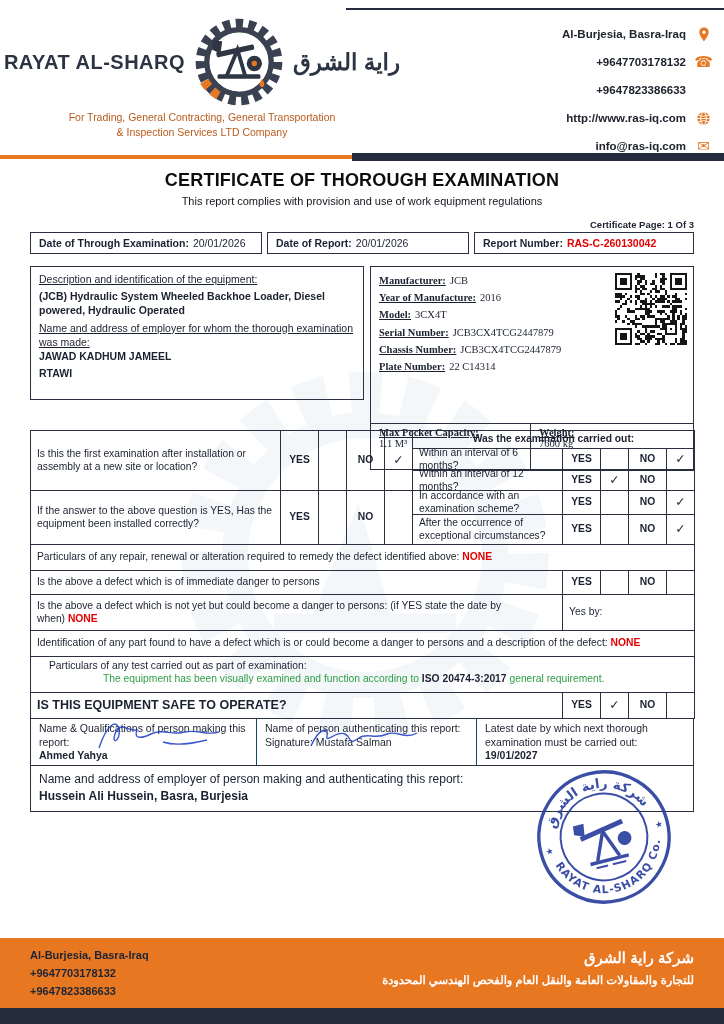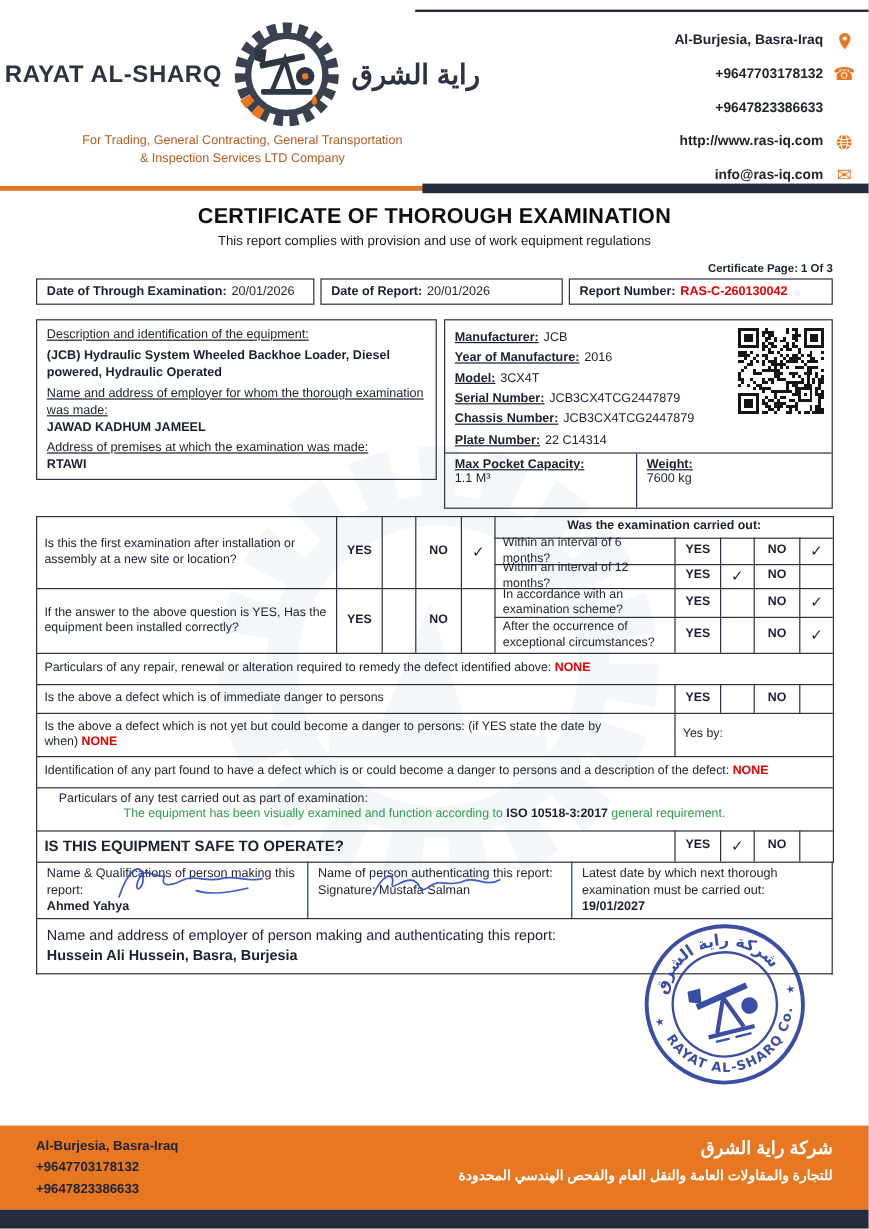--- a/index.html
+++ b/index.html
@@ -36,21 +36,21 @@
   .info-box { border:1.5px solid #2b3040; height:22px; display:flex; align-items:center; gap:4px;
               padding:0 8px; font-size:10.5px; white-space:nowrap; }
   .info-box .lab { font-weight:bold; }
   .w1 { width:232px; } .w2 { width:202px; } .w3 { flex:1; }
   .red { color:#e60000; font-weight:bold; }
 
   
   .equip { position:absolute; top:266px; left:30px; width:664px; display:flex; gap:6px; }
   .ebox { border:1.5px solid #2b3040; }
   .ebox-left { width:334px; height:134px; padding:5px 8px; font-size:10.5px; line-height:1.35; }
-  .ebox-right { width:324px; height:158px; position:relative; padding:5px 8px; font-size:10.5px; }
+  .ebox-right { width:324px; height:204px; position:relative; padding:5px 8px; font-size:10.5px;font-family:Liberation Serif, serif; }
   .ul { text-decoration:underline; }
   .bval { font-weight:bold; }
   .grp { margin-bottom:3px; }
   .spec-row { height:17.2px; display:flex; align-items:center; gap:4px; white-space:nowrap; }
   .spec-label { font-weight:bold; }
   .qr-wrap { position:absolute; top:6px; right:6px; width:72px; height:72px; background:#fff; }
   .spec-bottom { position:absolute; left:0; right:0; bottom:0; height:46px; border-top:1.5px solid #2b3040; display:flex; }
   .spec-cell { padding:3px 8px; }
   .spec-cell.first { width:160px; border-right:1.5px solid #2b3040; }
 
@@ -199,21 +199,20 @@
       <span class="red">RAS-C-260130042</span>
     </div>
   </div>
 
   <div class="equip">
     <div class="ebox ebox-left">
       <div class="grp ul">Description and identification of the equipment:</div>
       <div class="grp bval">(JCB) Hydraulic System Wheeled Backhoe Loader, Diesel powered, Hydraulic Operated</div>
       <div class="ul">Name and address of employer for whom the thorough examination was made:</div>
       <div class="grp bval">JAWAD KADHUM JAMEEL</div>
-      <div class="ul">Address of premises at which the examination was made:</div>
       <div class="bval">RTAWI</div>
     </div>
 
     <div class="ebox ebox-right">
       <div class="spec-row">
         <span class="spec-label ul">Manufacturer:</span>
         <span>JCB</span>
       </div>
       <div class="spec-row">
         <span class="spec-label ul">Year of Manufacture:</span>
@@ -599,21 +598,21 @@
     </div>
     <div class="g" style="grid-area:8/7/9/11">Yes by:</div>
 
     <div class="g" style="grid-area:9/1/10/11">
       <span><span>Identification of any part found to have a defect which is or could become a danger to persons and a description of the defect:</span>&nbsp;<span class="red">NONE</span></span>
     </div>
 
     <div class="g block" style="grid-area:10/1/11/11">
       <div>Particulars of any test carried out as part of examination:</div>
       <div style="padding-left:54px">
-        <span class="green">The equipment has been visually examined and function according to </span><span class="iso">ISO 10518-3:2017</span><span class="green"> general requirement.</span>
+        <span class="green">The equipment has been visually examined and function according to </span><span class="iso">ISO 20474-3:2017</span><span class="green"> general requirement.</span>
       </div>
     </div>
 
     <div class="g safe-label" style="grid-area:11/1/12/7">IS THIS EQUIPMENT SAFE TO OPERATE?</div>
     <div class="g yn" style="grid-area:11/7/12/8">YES</div>
     <div class="g chk" style="grid-area:11/8/12/9">✓</div>
     <div class="g yn" style="grid-area:11/9/12/10">NO</div>
     <div class="g chk" style="grid-area:11/10/12/11"></div>
   </div>
 

